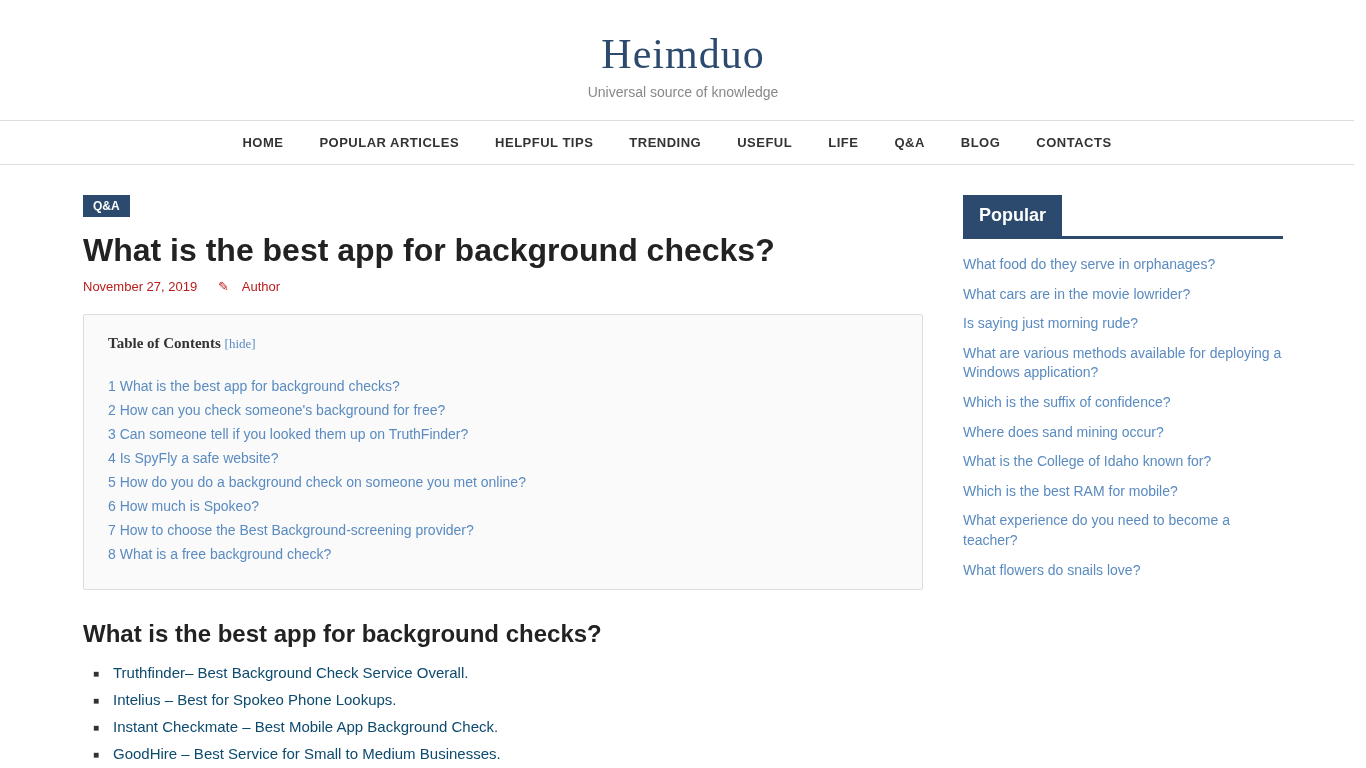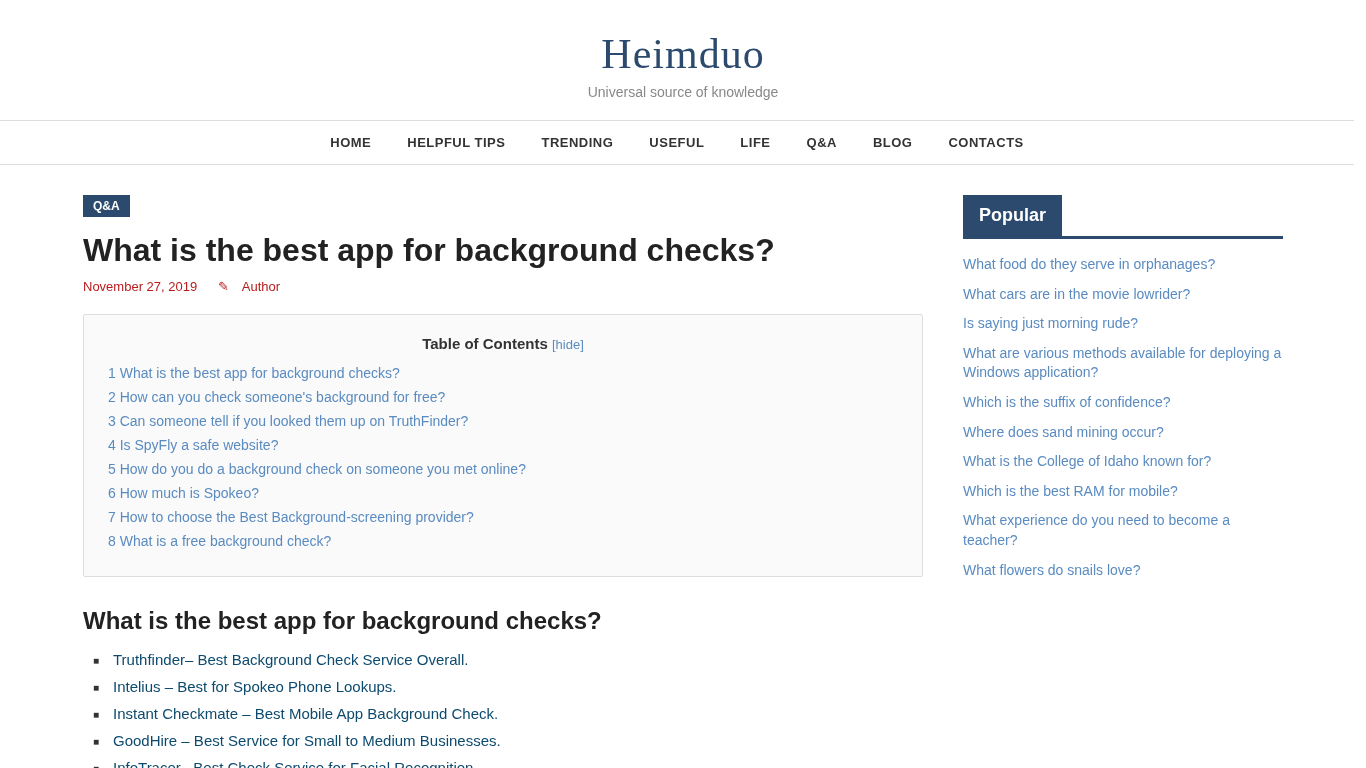--- a/index.html
+++ b/index.html
@@ -47,23 +47,23 @@
     .article-meta span { margin-right: 10px; }
     
     
     .toc-box {
       border: 1px solid #ddd;
       background: #fafafa;
       padding: 20px 24px;
       margin-bottom: 30px;
       border-radius: 2px;
     }
-    .toc-title { font-size: 15px; font-weight: bold; font-family: Liberation Sans, sans-serif; margin-bottom: 12px; text-align: center; }
+    .toc-title { font-size: 15px; font-weight: bold; font-family: Liberation Serif, serif; text-align: left; }
     .toc-title .hide-link { font-size: 13px; font-weight: normal; color: #5a8bc0; cursor: pointer; }
-    .toc-list { list-style: none; }
+    .toc-list { list-style: none; margin-top: 25px; }
     .toc-list li { margin-bottom: 6px; }
     .toc-list li a { color: #5a8bc0; text-decoration: none; font-size: 14px; font-family: Arial, sans-serif; }
     
     
     .section-heading { font-size: 24px; font-weight: bold; color: #222; margin-bottom: 16px; font-family: Arial, sans-serif; }
     
     
     .article-bullets { list-style: none; margin-left: 10px; }
     .article-bullets li { margin-bottom: 10px; font-size: 15px; font-family: Arial, sans-serif; color: #0c4a6e; padding-left: 20px; position: relative; }
     .article-bullets li::before { content: '■'; position: absolute; left: 0; color: #333; font-size: 10px; top: 4px; }
@@ -94,20 +94,23 @@
 
 <header class="site-header">
   <h1 class="site-title">Heimduo</h1>
   <p class="site-tagline">Universal source of knowledge</p>
 </header>
 
 <nav class="main-nav">
   <ul id="nav-list">
       <li>
         <a href="#">HOME</a>
+      </li>
+      <li>
+        <a href="#">POPULAR ARTICLES</a>
       </li>
       <li>
         <a href="#">HELPFUL TIPS</a>
       </li>
       <li>
         <a href="#">TRENDING</a>
       </li>
       <li>
         <a href="#">USEFUL</a>
       </li>

